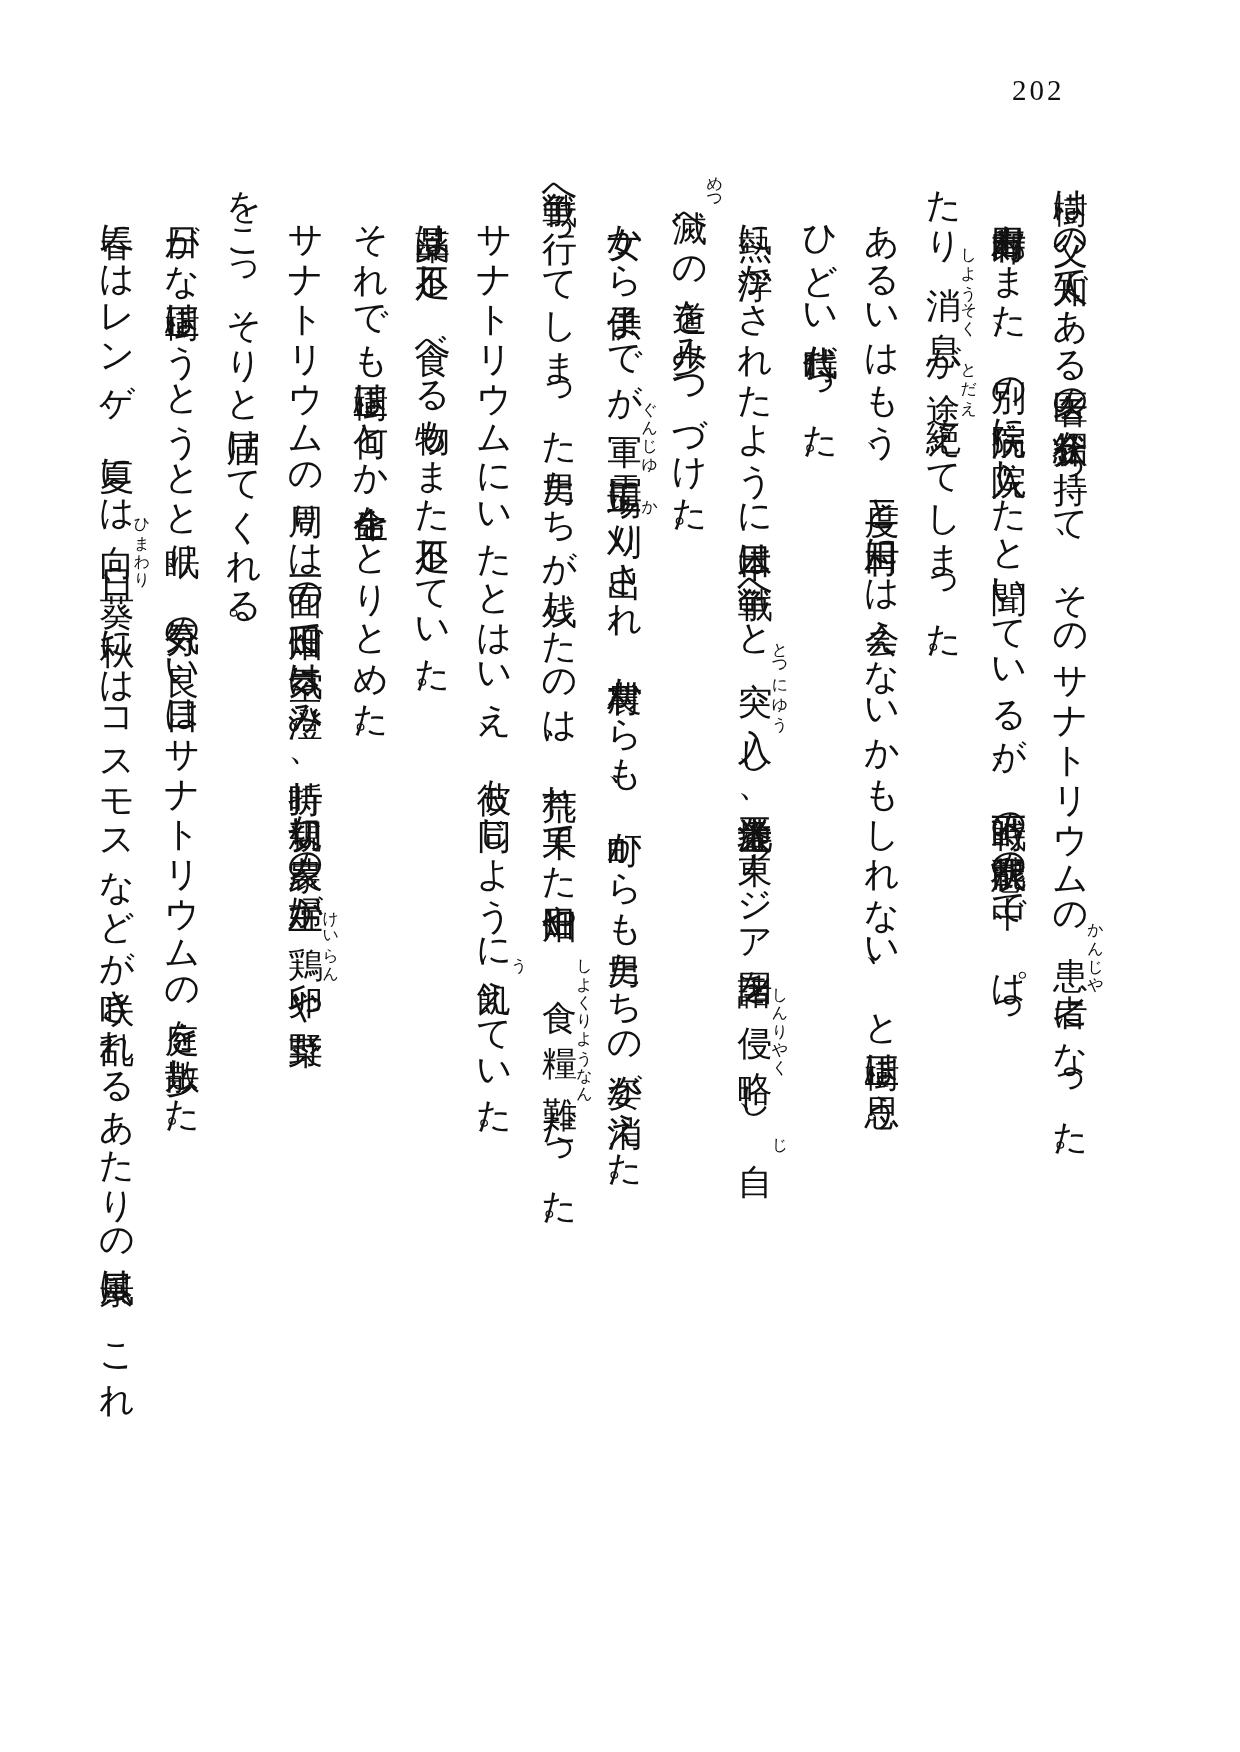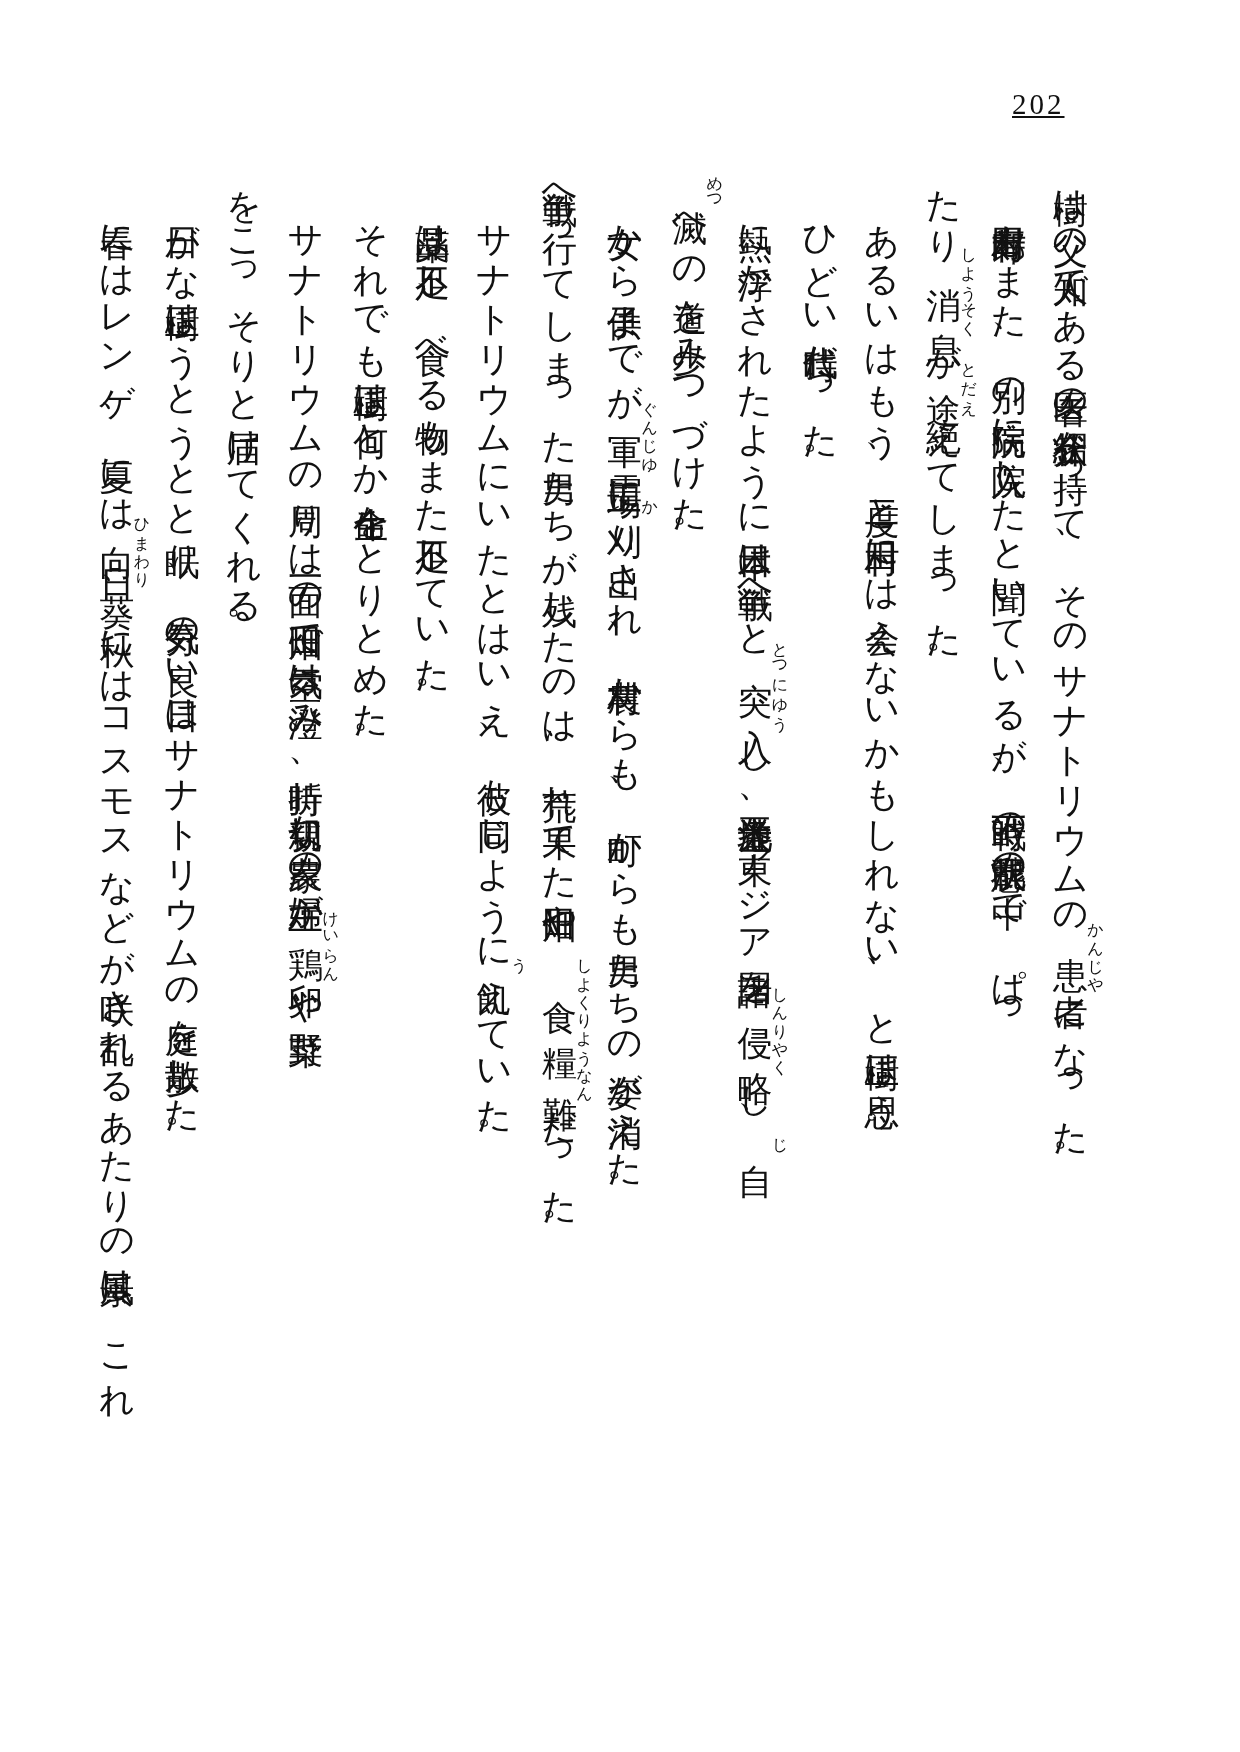--- a/index.html
+++ b/index.html
@@ -11,26 +11,25 @@
     position: relative;
     width: 1240px;
     height: 1752px;
     background: #ffffff;
     color: #111111;
     font-family: "Liberation Serif", "DejaVu Serif", serif;
     overflow: hidden;
   }
   .page-number {
     position: absolute;
-    top: 88px;
+    top: 74px;
     left: 1012px;
     font-size: 29px;
     letter-spacing: 3px;
     color: #111111;
-    text-decoration: underline;
   }
   .text-block {
     position: absolute;
     top: 165px;
     right: 136px;
     width: 987px;
     height: 1420px;
     writing-mode: vertical-rl;
     text-orientation: mixed;
     font-size: 35px;

